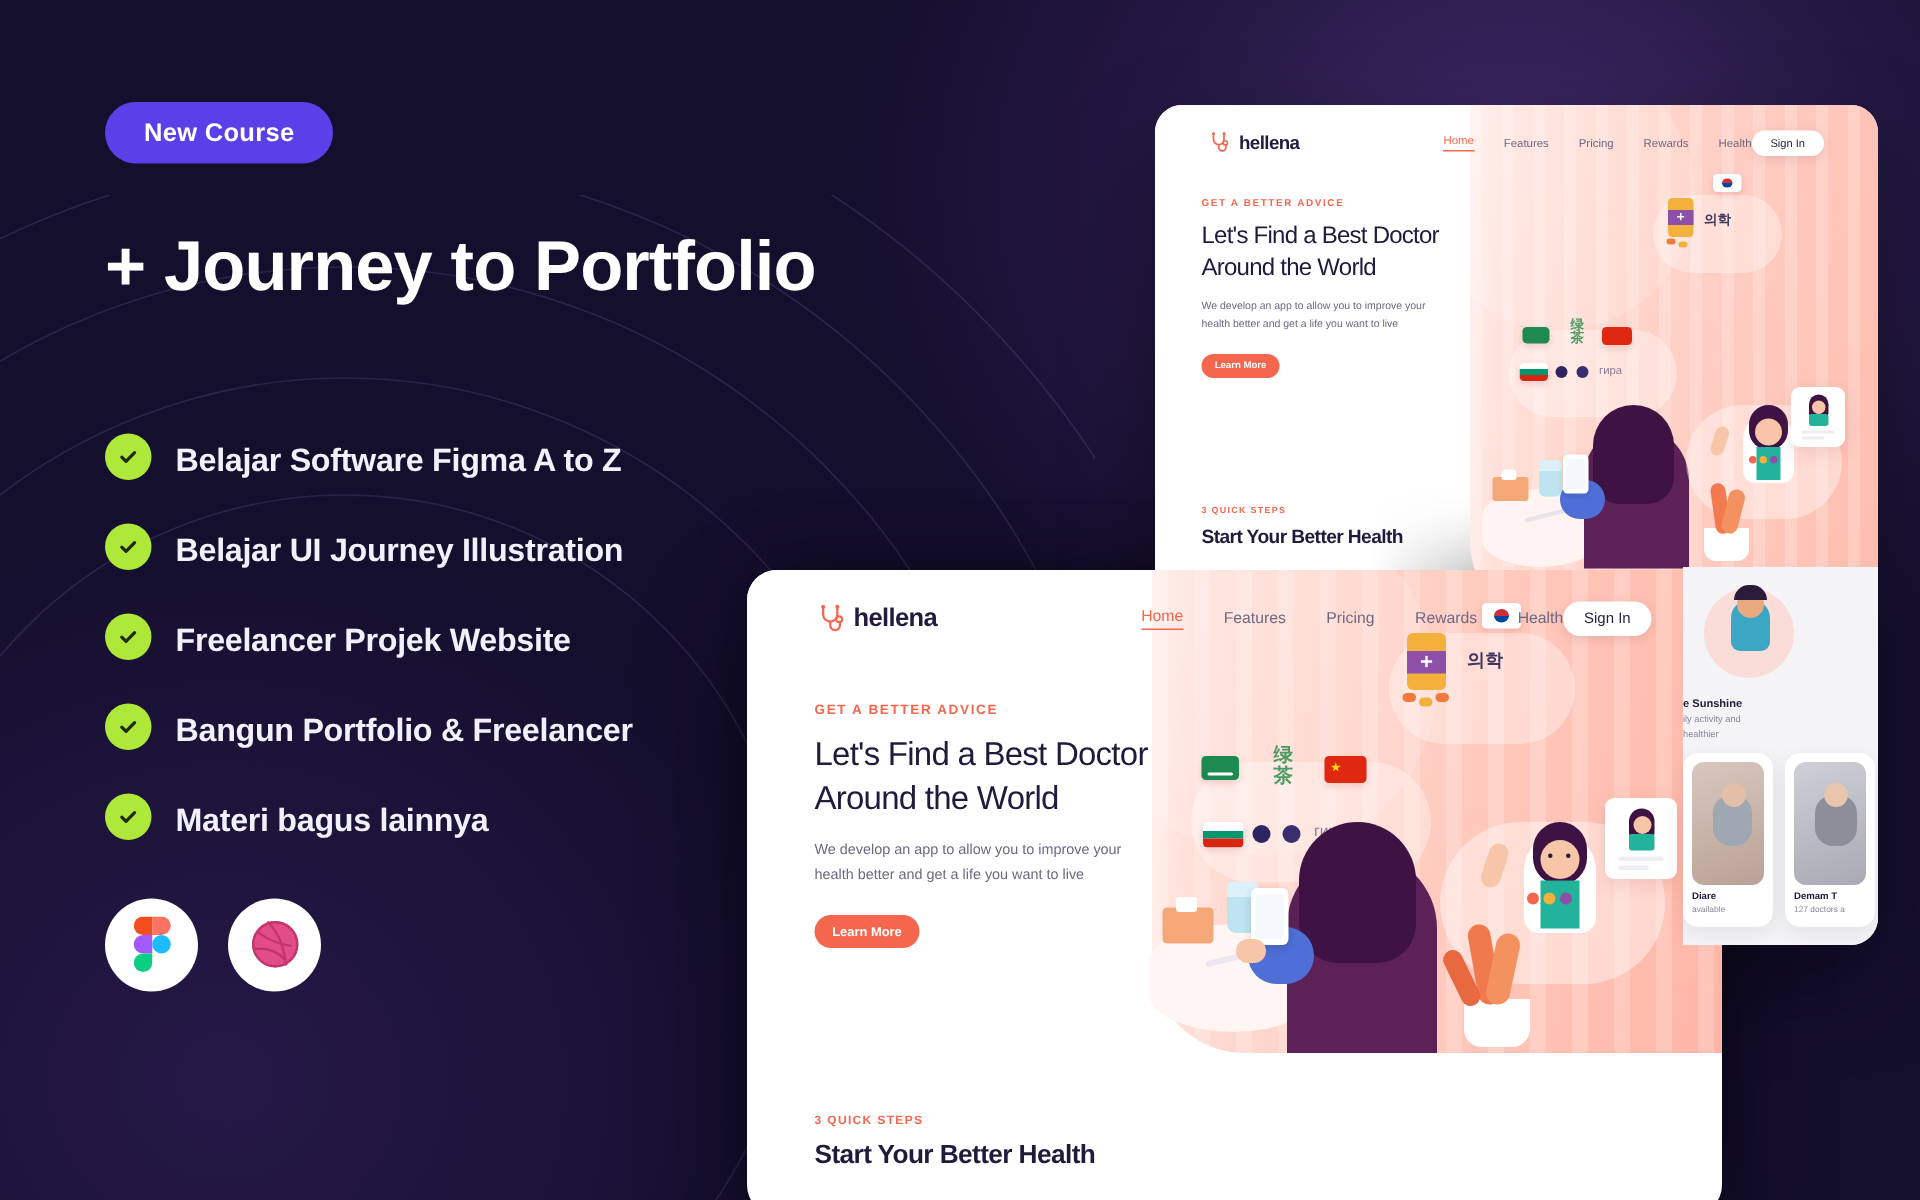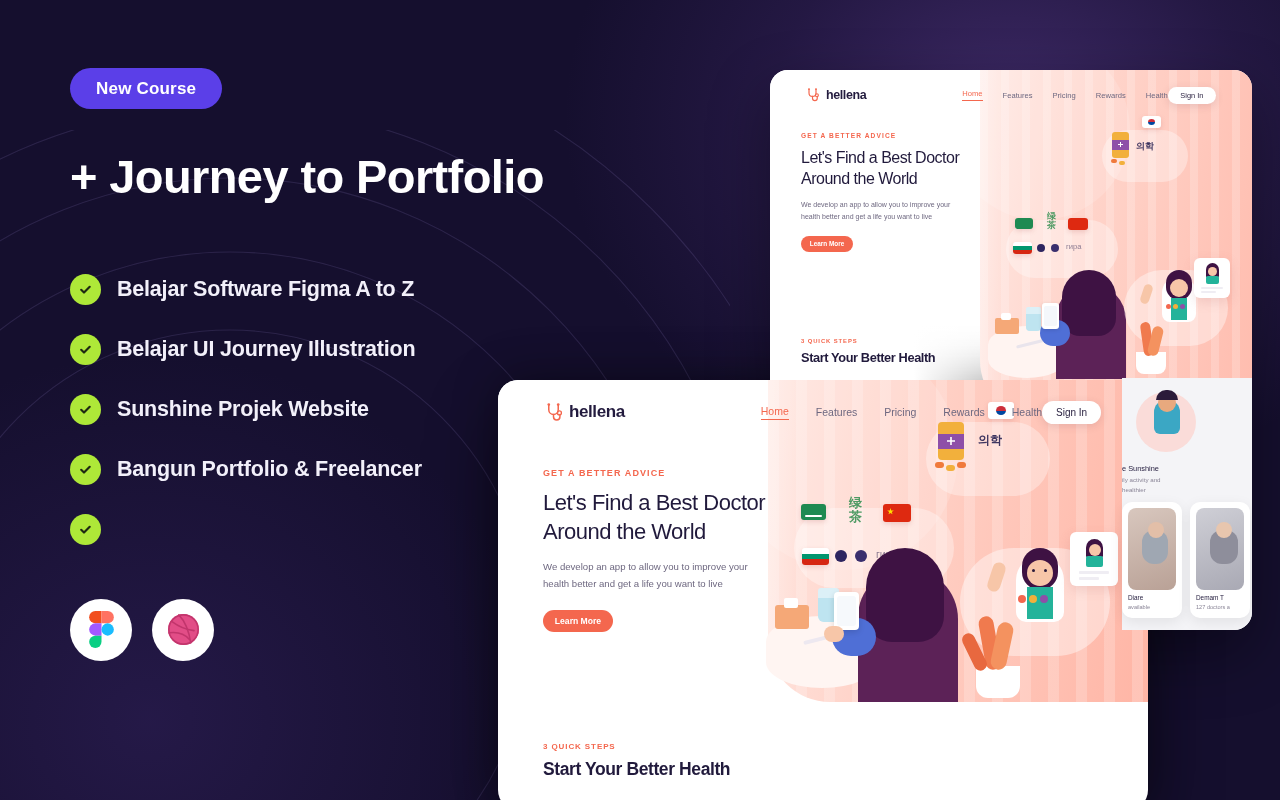--- a/index.html
+++ b/index.html
@@ -35,21 +35,21 @@
   }
 
   #headline{
     margin-top:33px;
     color:#FFFFFF; font-size:47px; font-weight:bold;
     line-height:1.48; letter-spacing:-.6px;
   }
   #headline .hl-line{ display:block; white-space:nowrap; }
 
   #feature-list{ list-style:none; margin-top:48px; }
-  .feature-item{ display:flex; align-items:center; gap:16px; height:60px; }
+  .feature-item{ display:flex; align-items:flex-end; gap:16px; height:60px; }
   .check-badge{
     flex:0 0 auto; width:31px; height:31px; border-radius:50%;
     background:#AEE838; display:flex; align-items:center; justify-content:center;
   }
   .check-badge svg{ display:block; }
   .feature-label{ color:#F2F0FA; font-size:21.5px; font-weight:bold; letter-spacing:-.2px; }
 
   #social-row{ display:flex; gap:20px; margin-top:39px; }
   .social-badge{
     width:62px; height:62px; border-radius:50%; background:#fff;
@@ -134,21 +134,21 @@
   .flag{ position:absolute; border-radius:3px; overflow:hidden; box-shadow:0 2px 5px rgba(180,90,90,.22); }
   .bubble{ position:absolute; background:rgba(255,255,255,.34); border-radius:999px; }
   .cjk{ position:absolute; color:#4E9A63; font-weight:bold; }
   .cyr{ position:absolute; color:#8D7C92; }
   .kor{ position:absolute; color:#3E3560; font-weight:bold; }
 
   .doc-card{ position:absolute; background:#fff; border-radius:6px; box-shadow:0 4px 12px rgba(180,100,100,.18); }
 
   
   .side-panel{ position:absolute; background:#F3F3F6; z-index:4; }
-  .side-title{ color:#211A3C; font-weight:normal; }
+  .side-title{ color:#211A3C; font-weight:bold; }
   .side-sub{ color:#8A8597; }
   .photo-card{ position:absolute; background:#fff; border-radius:10px; overflow:hidden; box-shadow:0 4px 14px rgba(0,0,0,.08); }
   .photo-thumb{ position:absolute; left:6px; top:6px; right:6px; border-radius:8px; overflow:hidden; }
 </style>
 </head>
 <body>
 
 <div id="bg-glow-tr"></div>
 <div id="bg-glow-bl"></div>
 <svg class="rings" viewBox="0 0 1000 1000">
@@ -183,36 +183,37 @@
           </svg>
       </span>
       <span class="feature-label">Belajar UI Journey Illustration</span>
     </li>
     <li class="feature-item">
       <span class="check-badge">
         <svg width="15" height="15" viewBox="0 0 16 16">
             <path d="M3.4 8.3 L6.4 11.3 L12.5 5.1" fill="none" stroke="#1E2A12" stroke-width="2.3" stroke-linecap="round" stroke-linejoin="round"></path>
           </svg>
       </span>
-      <span class="feature-label">Sunshine Projek Website</span>
+      <span class="feature-label">Freelancer Projek Website</span>
     </li>
     <li class="feature-item">
       <span class="check-badge">
         <svg width="15" height="15" viewBox="0 0 16 16">
             <path d="M3.4 8.3 L6.4 11.3 L12.5 5.1" fill="none" stroke="#1E2A12" stroke-width="2.3" stroke-linecap="round" stroke-linejoin="round"></path>
           </svg>
       </span>
       <span class="feature-label">Bangun Portfolio &amp; Freelancer</span>
     </li>
     <li class="feature-item">
       <span class="check-badge">
         <svg width="15" height="15" viewBox="0 0 16 16">
             <path d="M3.4 8.3 L6.4 11.3 L12.5 5.1" fill="none" stroke="#1E2A12" stroke-width="2.3" stroke-linecap="round" stroke-linejoin="round"></path>
           </svg>
       </span>
+      <span class="feature-label">Materi bagus lainnya</span>
     </li>
   </ul>
 
   <div id="social-row">
     <div class="social-badge">
       <svg width="25" height="37" viewBox="0 0 24 36">
         <path d="M12 0H6a6 6 0 0 0 0 12h6z" fill="#F24E1E"></path>
         <path d="M12 0h6a6 6 0 0 1 0 12h-6z" fill="#FF7262"></path>
         <path d="M12 12H6a6 6 0 0 0 0 12h6z" fill="#A259FF"></path>
         <path d="M18 12a6 6 0 1 1 0 12 6 6 0 0 1 0-12z" fill="#1ABCFE"></path>

